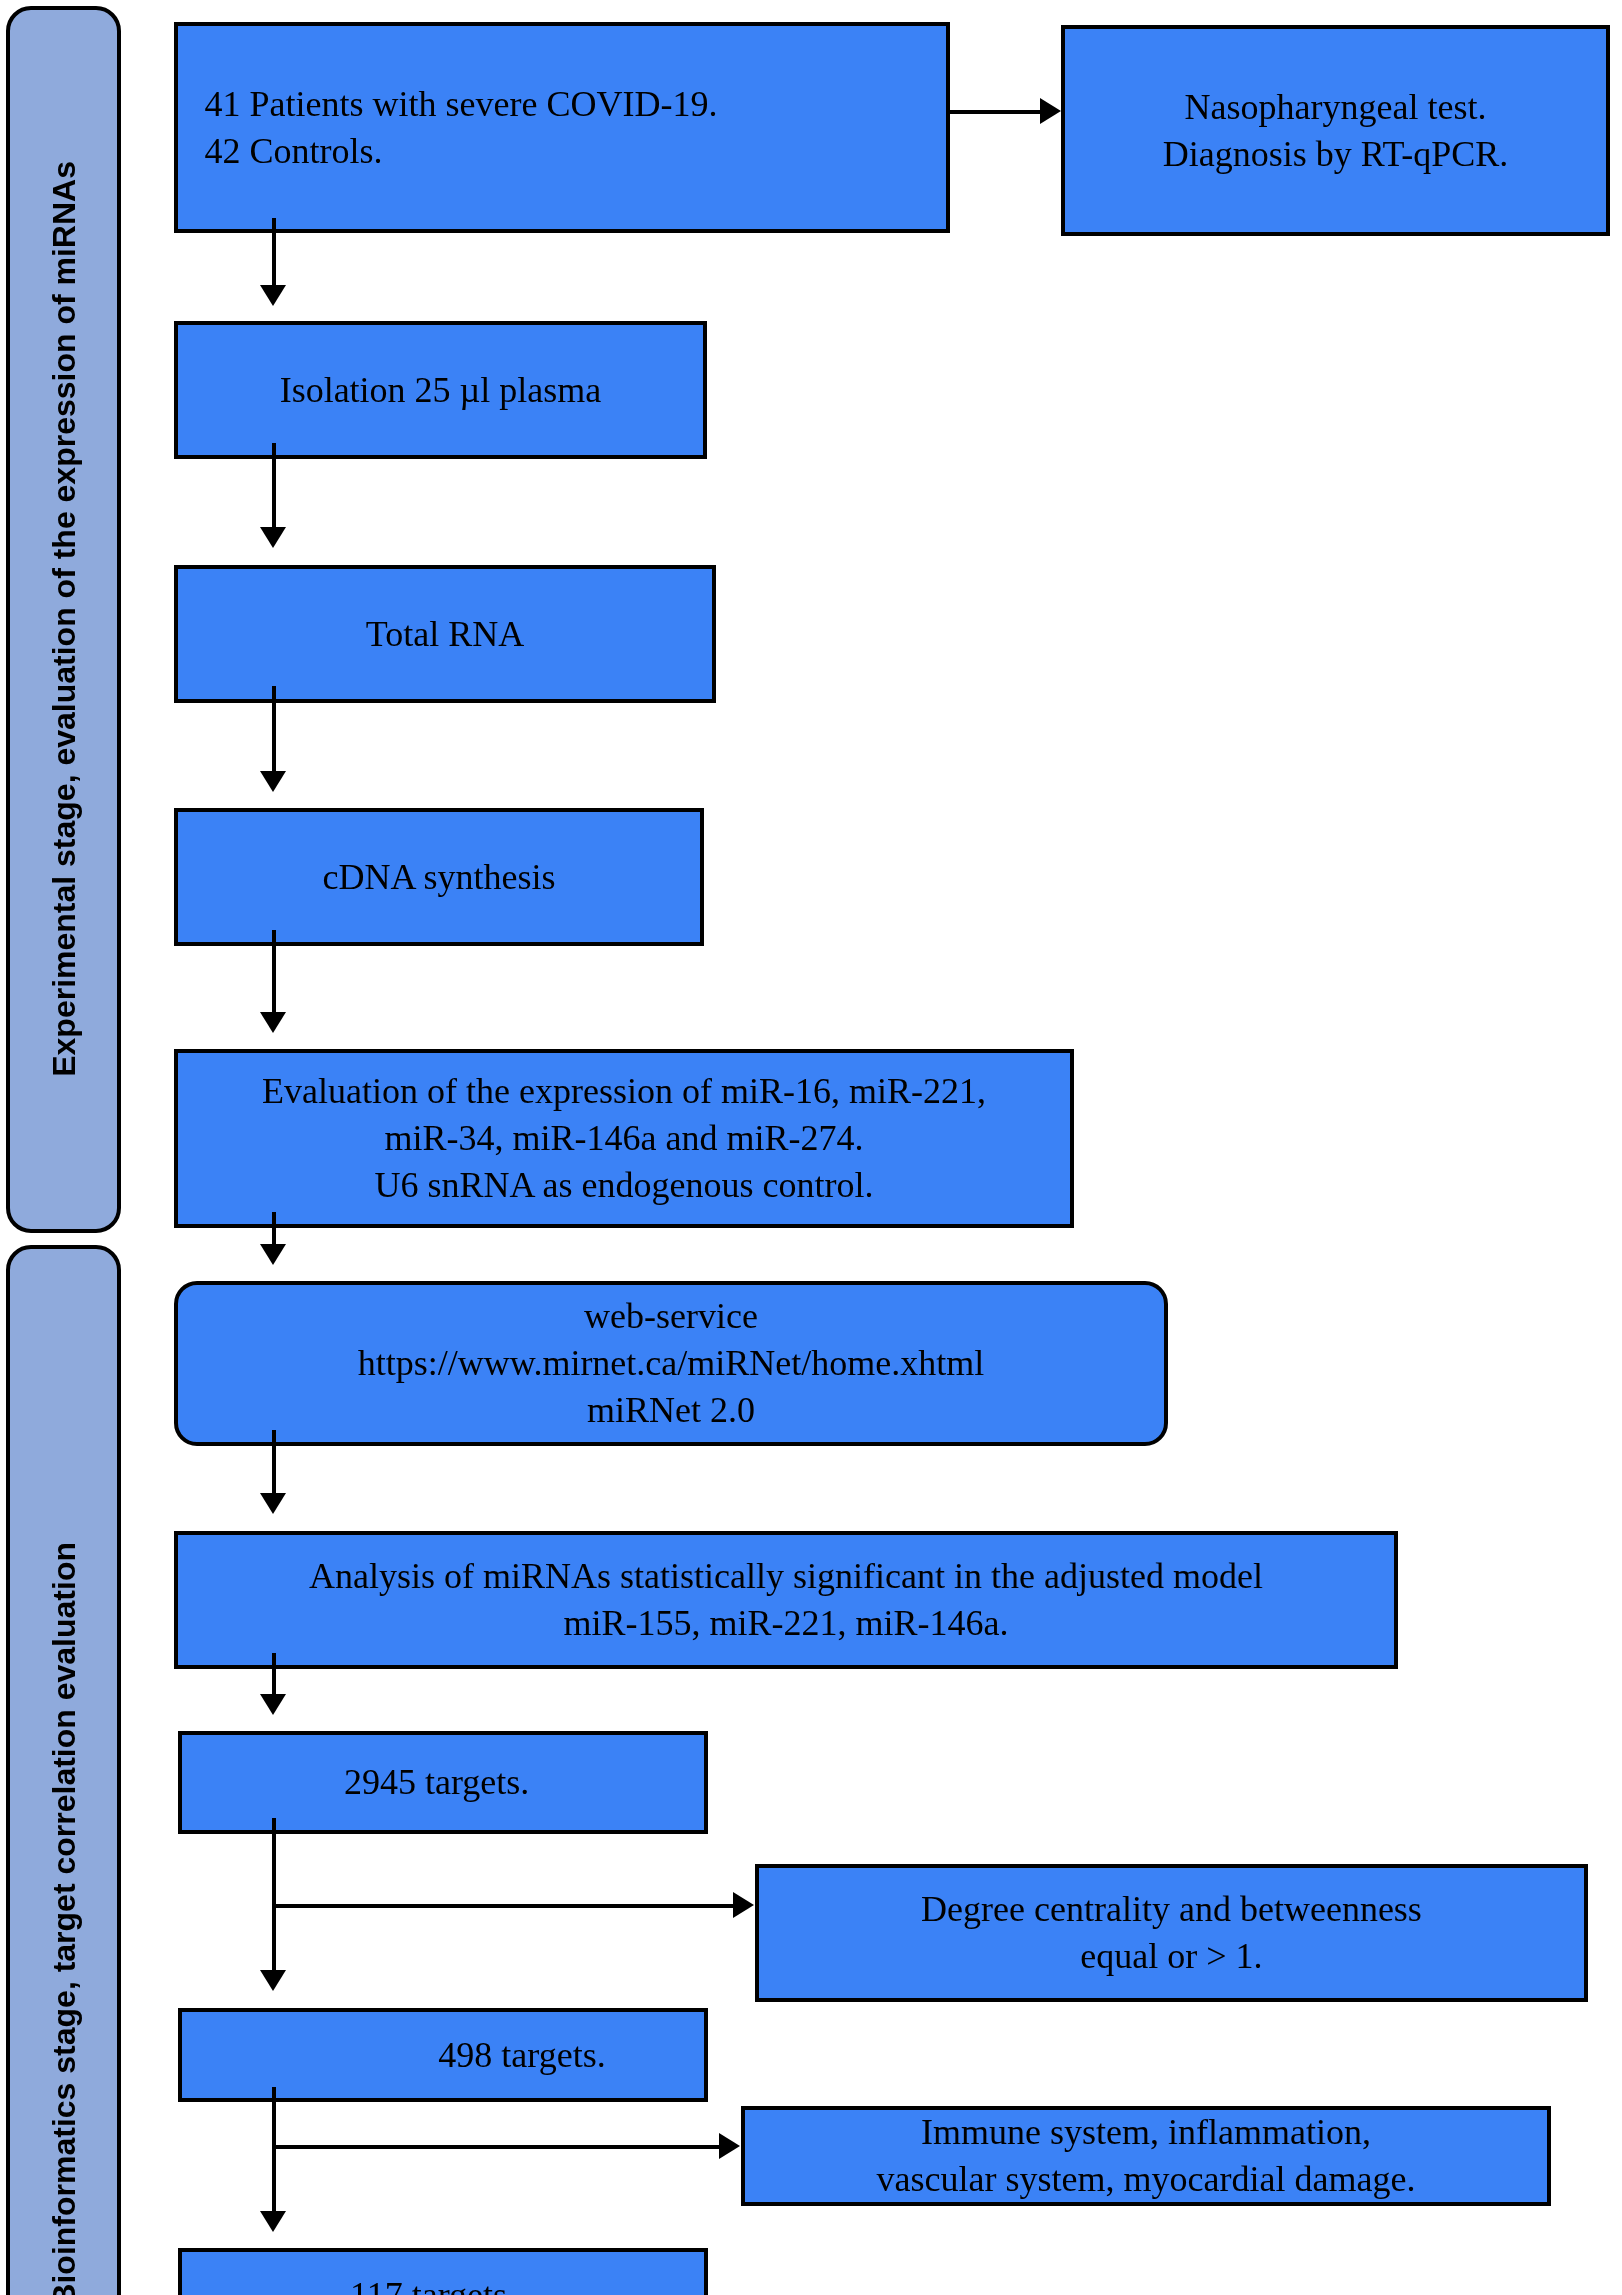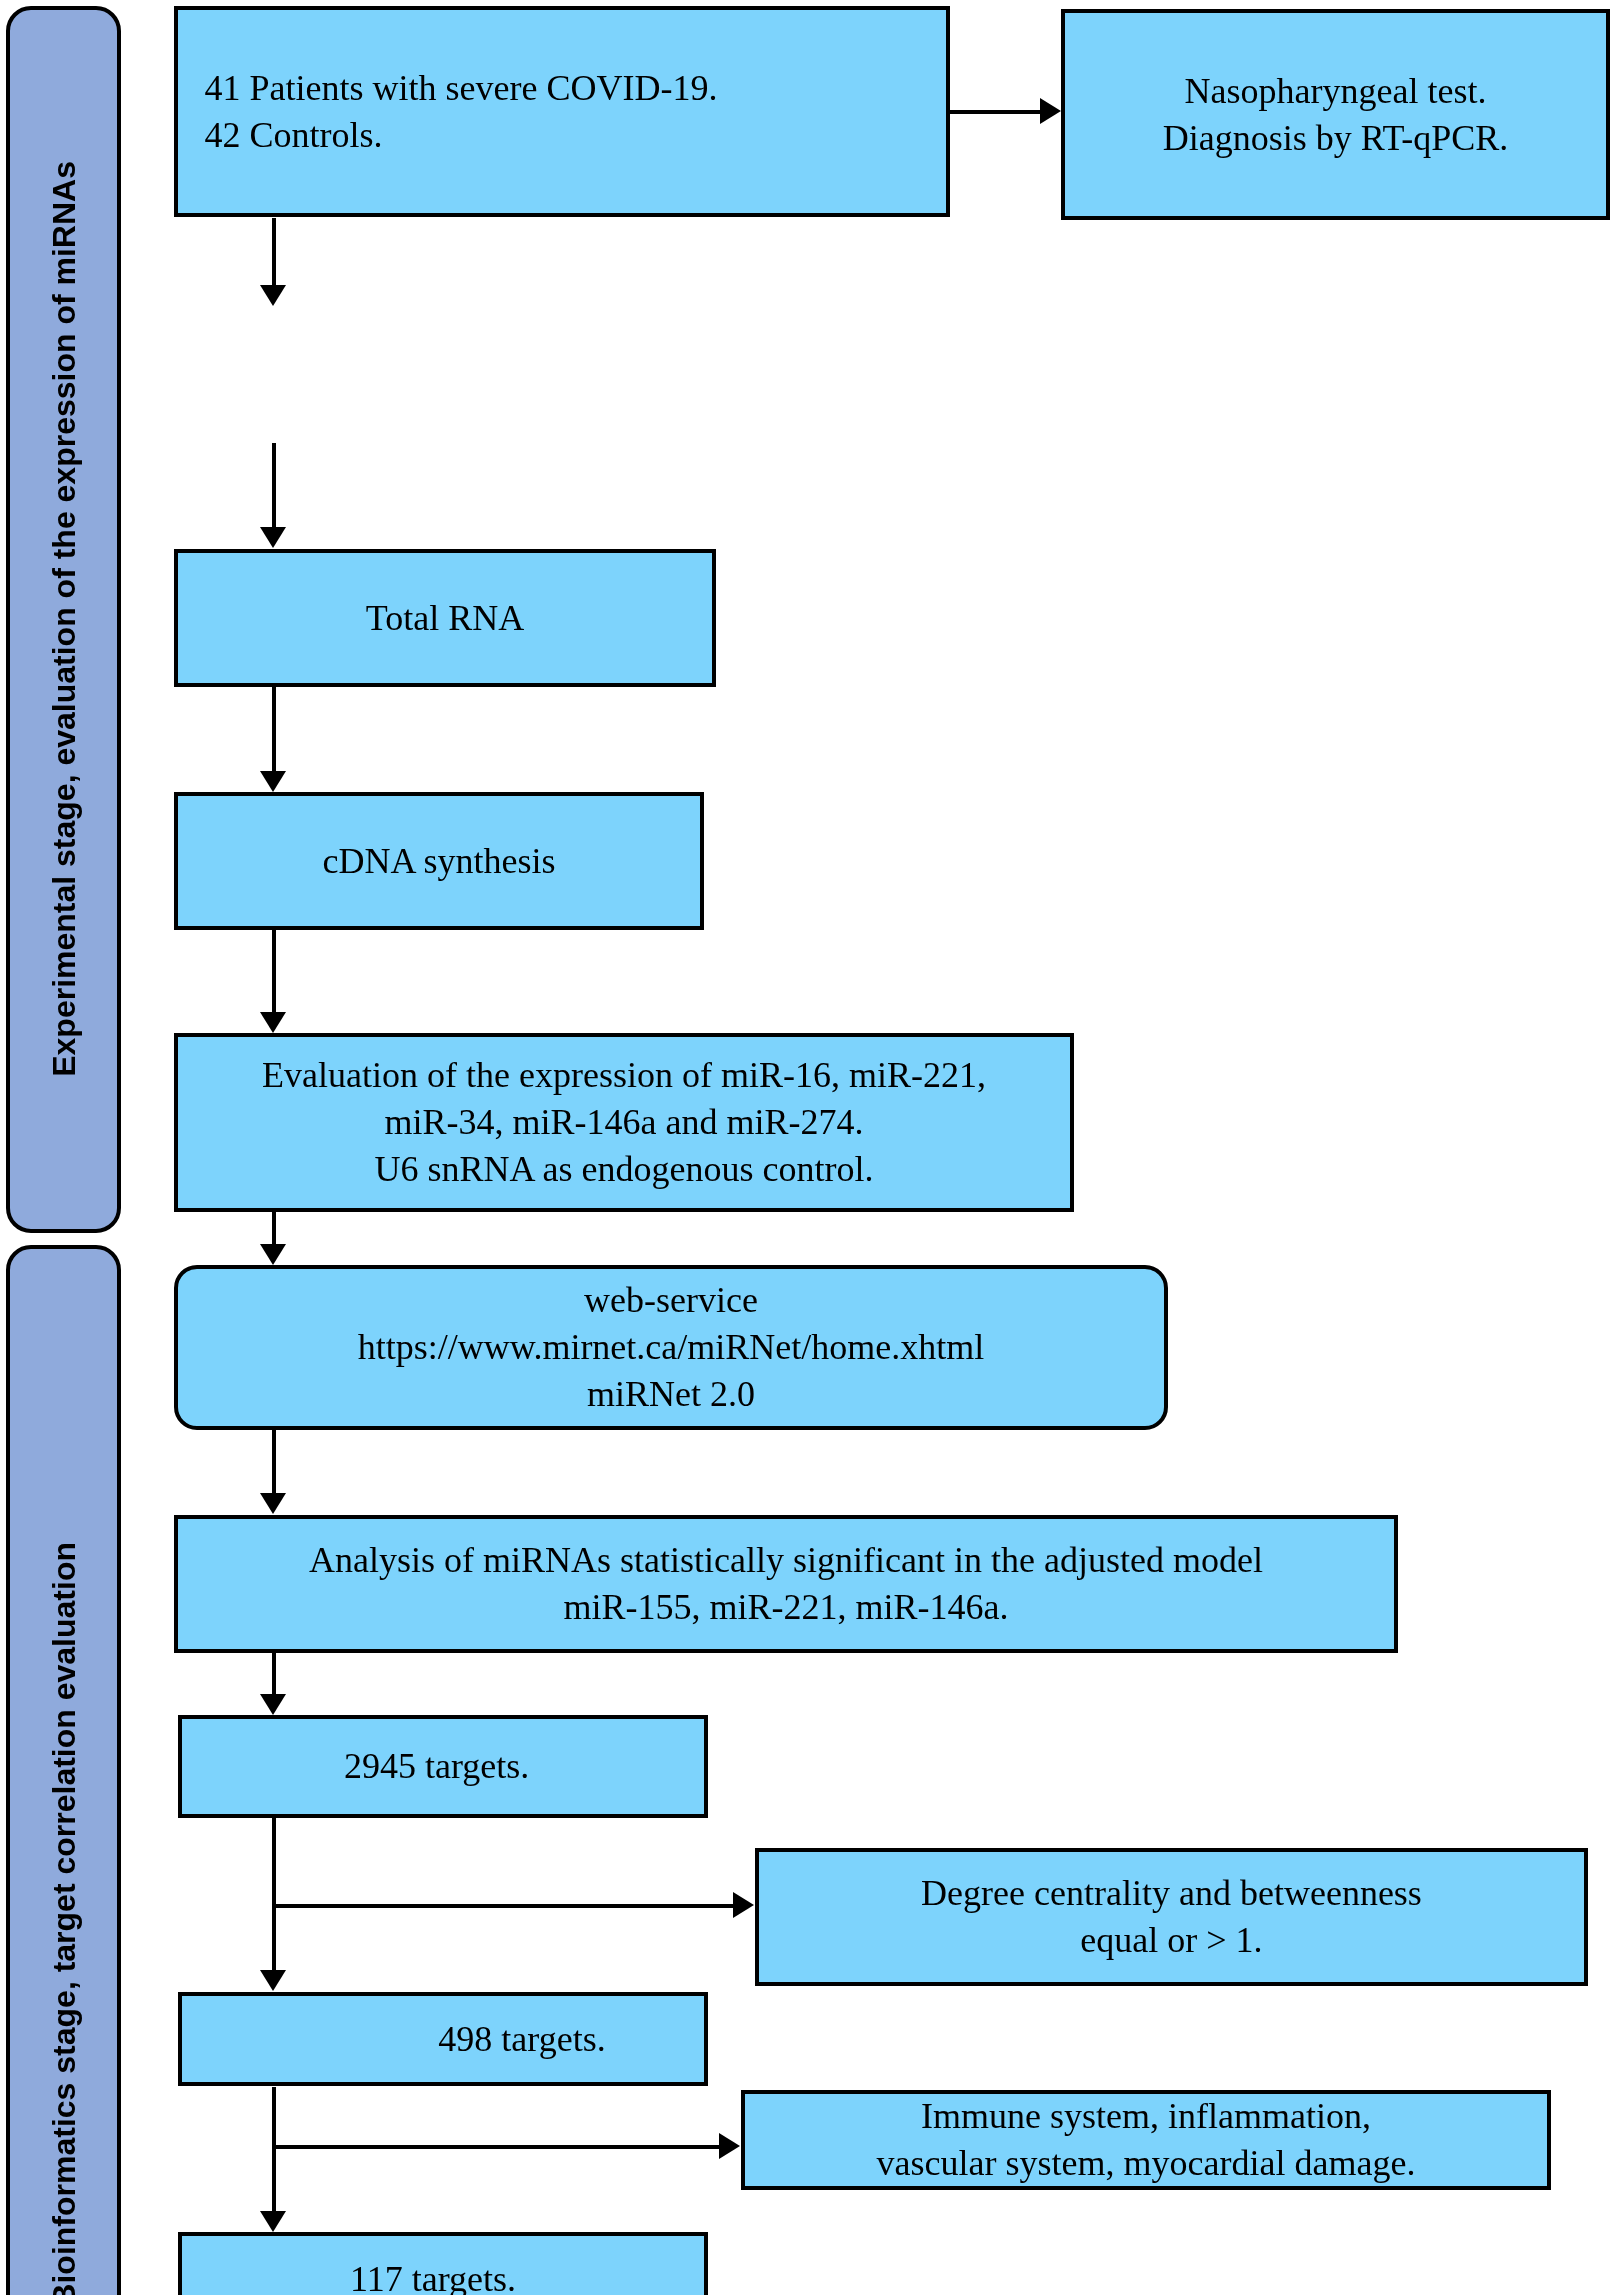--- a/index.html
+++ b/index.html
@@ -31,26 +31,27 @@
     line-height:1;
     white-space:nowrap;
     letter-spacing:0px;
     color:#000000;
   }
   
   .node{
     position:absolute;
     box-sizing:border-box;
     border:4.1px solid #000000;
-    background:#7dd3fc;
+    background:#3b82f6;
     display:flex;
     align-items:center;
     justify-content:center;
     text-align:center;
     padding:12px 10px;
+    margin-top:16px;
   }
   .node .txt{
     font-family:"Liberation Serif", serif;
     font-size:36px;
     line-height:1.30;
     color:#000000;
     white-space:pre-line;
   }
   
   .vline{position:absolute;background:#000000;width:3.7px;}
@@ -86,20 +87,23 @@
   <div class="node" style="left:174px; top:6.4px; width:776px; height:211px; justify-content:flex-start;">
     <span class="txt" style="text-align:left; padding-left:16.5px;">41 Patients with severe COVID-19.
 42 Controls.</span>
   </div>
 
   <div class="node" style="left:1061px; top:9px; width:549px; height:211px;">
     <span class="txt">Nasopharyngeal test.
 Diagnosis by RT-qPCR.</span>
   </div>
 
+  <div class="node" style="left:174px; top:305px; width:533px; height:138px;">
+    <span class="txt">Isolation 25 µl plasma</span>
+  </div>
 
   <div class="node" style="left:174px; top:792px; width:530px; height:138px;">
     <span class="txt">cDNA synthesis</span>
   </div>
 
   <div class="node" style="left:174px; top:549px; width:542px; height:138px;">
     <span class="txt">Total RNA</span>
   </div>
 
   <div class="node" style="left:174px; top:1033px; width:900px; height:179px;">

